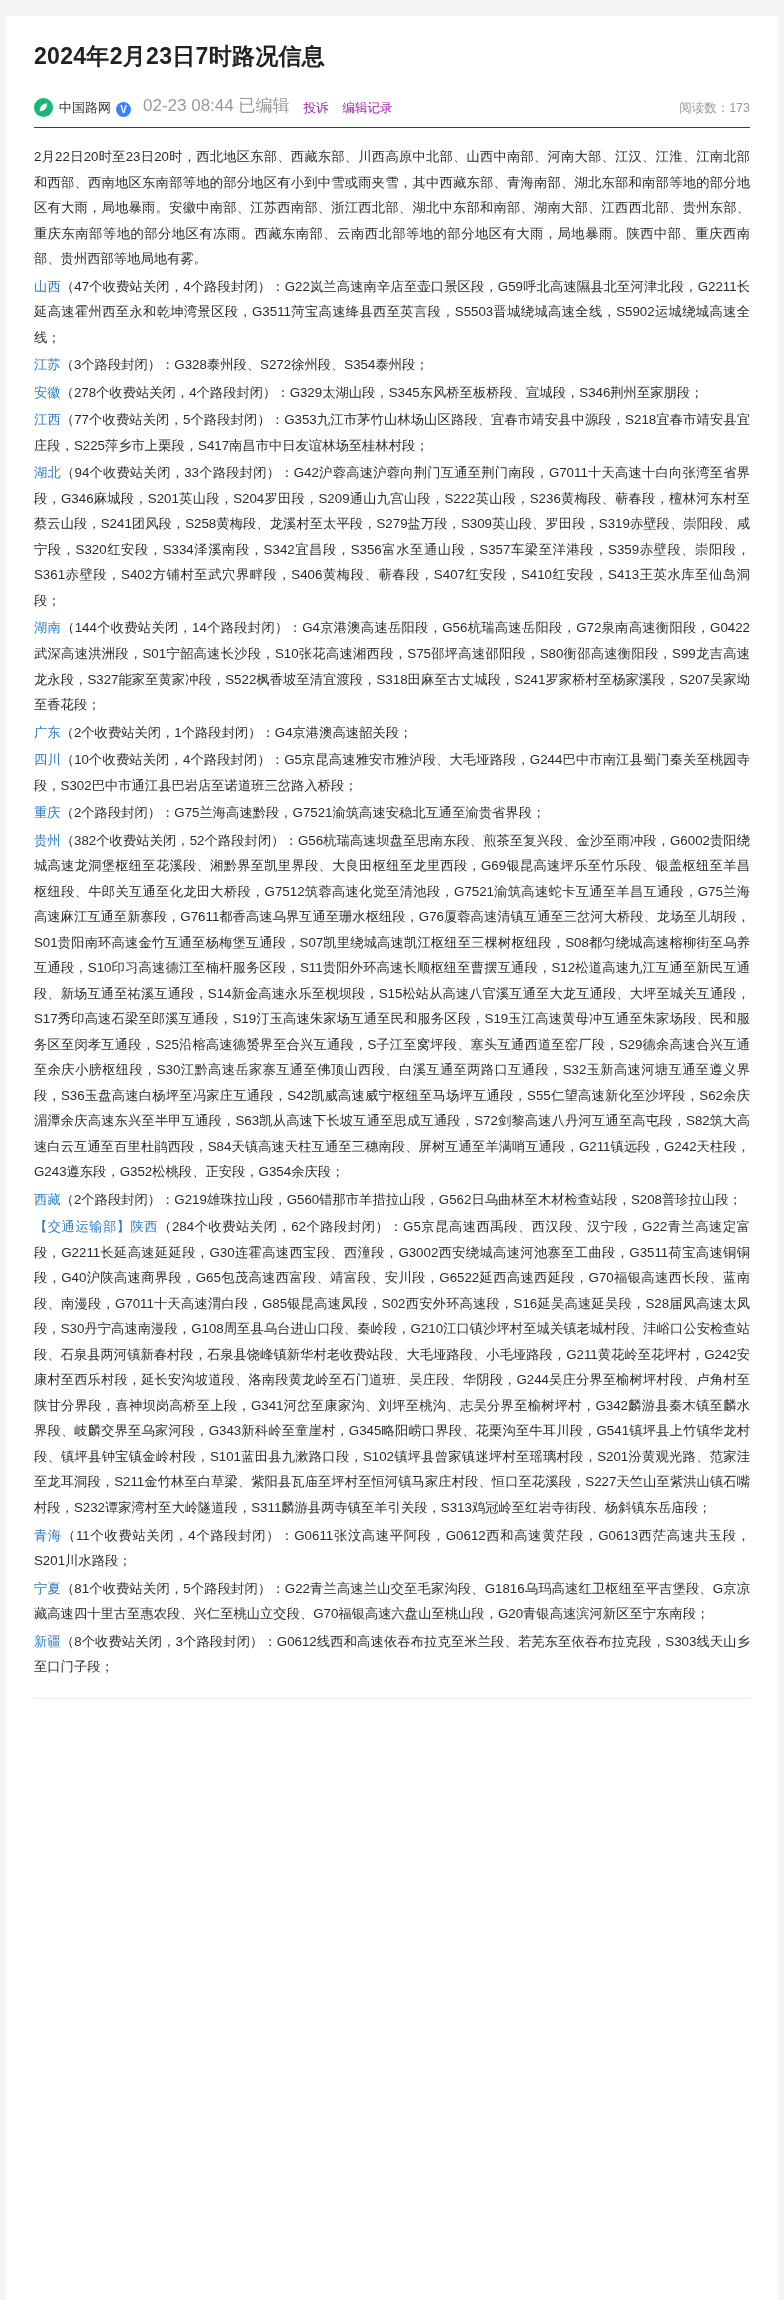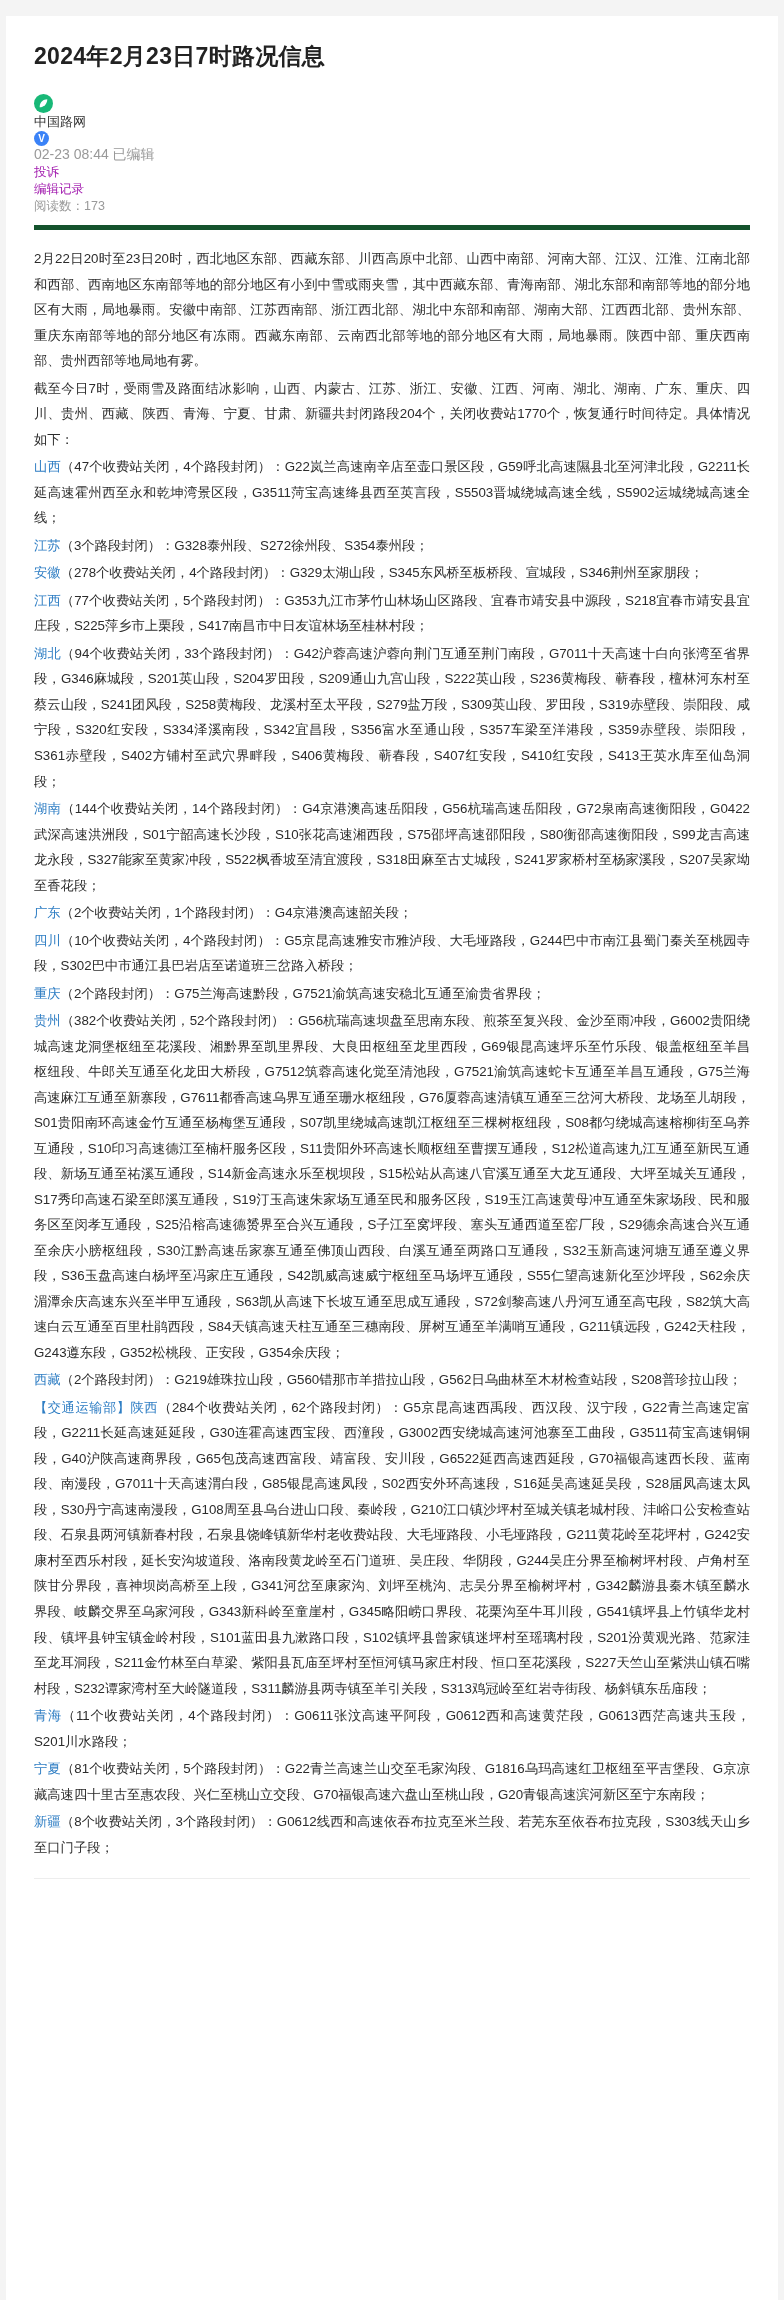--- a/index.html
+++ b/index.html
@@ -20,26 +20,25 @@
     font-size: 23px;
     font-weight: bold;
     color: #222222;
     padding-top: 24px;
     padding-bottom: 16px;
     line-height: 1.4;
     letter-spacing: 0.3px;
   }
   .meta-bar {
     display: flex;
-    align-items: flex-start;
+    align-items: flex-end;
     padding: 6px 0 10px 0;
     font-size: 12.5px;
     color: #666666;
-    border-bottom: 5px solid #14532d;
-    flex-direction: column;
+    border-bottom: 1px solid #14532d;
   }
   .avatar {
     width: 19px;
     height: 19px;
     border-radius: 50%;
     background: #18b877;
     display: inline-flex;
     align-items: center;
     justify-content: center;
     margin-right: 6px;
@@ -59,21 +58,21 @@
     color: #ffffff;
     font-size: 10px;
     line-height: 15px;
     text-align: center;
     font-weight: bold;
     margin-right: 12px;
     flex: 0 0 auto;
   }
   .timestamp {
     color: #999999;
-    font-size: 14px;
+    font-size: 17px;
     margin-right: 14px;
   }
   .action-link {
     color: #a21caf;
     font-size: 12.5px;
     margin-right: 14px;
     text-decoration: none;
     cursor: pointer;
   }
   .meta-spacer { flex: 1 1 auto; }
@@ -124,23 +123,20 @@
     <span class="action-link">编辑记录</span>
     <span class="meta-spacer"></span>
     <span class="read-count">阅读数：173</span>
   </div>
 
   <div class="article">
     <p class="region">
       <span class="region-name"></span><span>2月22日20时至23日20时，西北地区东部、西藏东部、川西高原中北部、山西中南部、河南大部、江汉、江淮、江南北部和西部、西南地区东南部等地的部分地区有小到中雪或雨夹雪，其中西藏东部、青海南部、湖北东部和南部等地的部分地区有大雨，局地暴雨。安徽中南部、江苏西南部、浙江西北部、湖北中东部和南部、湖南大部、江西西北部、贵州东部、重庆东南部等地的部分地区有冻雨。西藏东南部、云南西北部等地的部分地区有大雨，局地暴雨。陕西中部、重庆西南部、贵州西部等地局地有雾。</span>
     </p>
     <p class="region">
-      <span class="region-name"></span><span>截至今日7时，受雨雪及路面结冰影响，山西、内蒙古、江苏、浙江、安徽、江西、河南、湖北、湖南、广东、重庆、四川、贵州、西藏、陕西、青海、宁夏、甘肃、新疆共封闭路段204个，关闭收费站1770个，恢复通行时间待定。具体情况如下：</span>
-    </p>
-    <p class="region">
       <span class="region-name">山西</span><span>（47个收费站关闭，4个路段封闭）：G22岚兰高速南辛店至壶口景区段，G59呼北高速隰县北至河津北段，G2211长延高速霍州西至永和乾坤湾景区段，G3511菏宝高速绛县西至英言段，S5503晋城绕城高速全线，S5902运城绕城高速全线；</span>
     </p>
     <p class="region">
       <span class="region-name">江苏</span><span>（3个路段封闭）：G328泰州段、S272徐州段、S354泰州段；</span>
     </p>
     <p class="region">
       <span class="region-name">安徽</span><span>（278个收费站关闭，4个路段封闭）：G329太湖山段，S345东风桥至板桥段、宣城段，S346荆州至家朋段；</span>
     </p>
     <p class="region">
       <span class="region-name">江西</span><span>（77个收费站关闭，5个路段封闭）：G353九江市茅竹山林场山区路段、宜春市靖安县中源段，S218宜春市靖安县宜庄段，S225萍乡市上栗段，S417南昌市中日友谊林场至桂林村段；</span>

